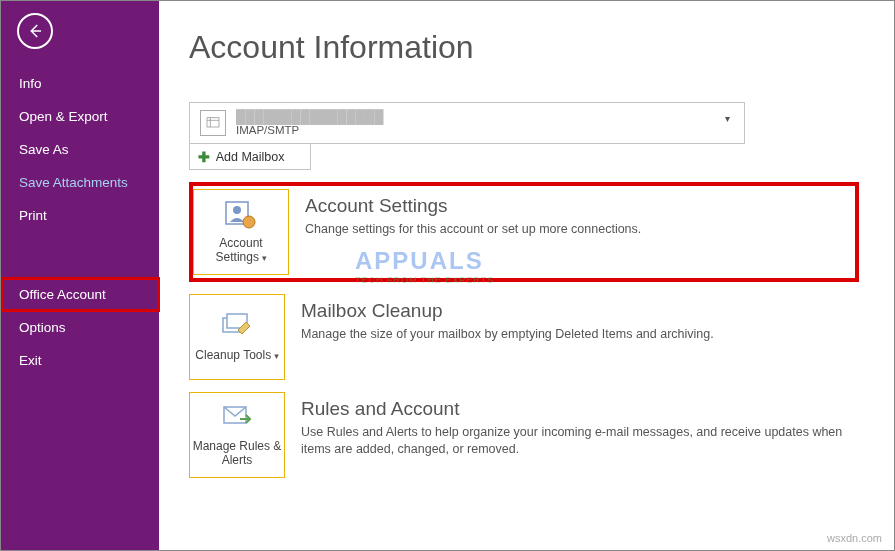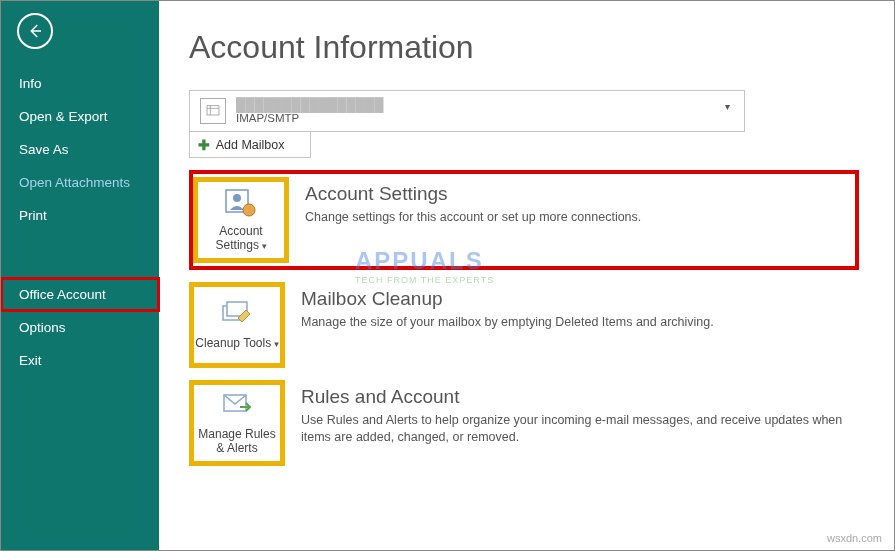--- a/index.html
+++ b/index.html
@@ -4,39 +4,39 @@
 <style>
   * { box-sizing: border-box; margin: 0; padding: 0; }
   body {
     font-family: "Segoe UI", Arial, sans-serif;
     width: 895px; height: 551px;
     background: #fff; overflow: hidden; position: relative;
     border: 1px solid #888;
   }
   .sidebar {
     position: absolute; left: 0; top: 0; width: 158px; height: 100%;
-    background: #0f766e; color: #fff; padding-top: 4px;
+    background: #701a75; color: #fff; padding-top: 4px;
   }
   .back-btn {
     width: 36px; height: 36px; border: 2px solid #fff; border-radius: 50%;
     margin: 8px 0 18px 16px; display: flex; align-items: center; justify-content: center;
     cursor: pointer;
   }
   .back-btn svg { width: 18px; height: 18px; fill: none; stroke: #fff; stroke-width: 2; }
   .side-item {
     padding: 9px 18px; font-size: 13.5px; cursor: pointer;
   }
   .side-item.disabled { color: #a7d1ef; cursor: default; }
   .side-sep { height: 10px; }
   .side-item.highlighted { outline: 3px solid #d80000; outline-offset: -2px; margin-top: 36px; }
   .main {
     position: absolute; left: 158px; top: 0; right: 0; bottom: 0;
     padding: 28px 30px 20px 30px;
   }
-  .page-title { font-size: 32px; font-weight: 300; color: #555; margin-bottom: 24px; }
+  .page-title { font-size: 32px; font-weight: 300; color: #555; margin-bottom: 36px; }
   .account-drop {
     border: 1px solid #c4c4c4; width: 556px; height: 42px;
     display: flex; align-items: center; padding: 0 10px; position: relative;
     cursor: pointer;
   }
   .account-drop .acc-icon {
     width: 26px; height: 26px; border: 1px solid #aaa; margin-right: 10px;
     display:flex; align-items:center; justify-content:center;
   }
   .account-drop .acc-icon svg { width: 16px; height: 16px; stroke:#999; fill:none; stroke-width:1.2;}
@@ -47,21 +47,21 @@
     border: 1px solid #c4c4c4; border-top: none; width: 122px; height: 26px;
     display: flex; align-items: center; padding: 0 8px; font-size: 12.5px;
     cursor: pointer; color: #333;
   }
   .add-account .plus { color: #3a8a3a; font-weight: bold; margin-right: 6px; font-size: 14px;}
   .section {
     display: flex; width: 670px; margin-top: 12px; align-items: flex-start;
   }
   .section.highlighted { border: 4px solid #d80000; padding: 3px 0; width: 670px;}
   .sec-btn {
-    border: 5px solid #eab308; width: 96px; height: 86px; margin-right: 16px;
+    border: 1px solid #eab308; width: 96px; height: 86px; margin-right: 16px;
     display: flex; flex-direction: column; align-items: center; justify-content: center;
     font-size: 12px; color: #444; cursor: pointer; text-align: center; line-height: 1.2;
     background: #fff;
   }
   .sec-btn .ico { width: 34px; height: 30px; margin-bottom: 6px; }
   .sec-btn .caret { font-size: 9px; margin-left: 3px; color: #555;}
   .sec-text { flex: 1; padding-top: 6px; padding-right: 10px;}
   .sec-head { font-size: 19px; font-weight: 400; color: #555; margin-bottom: 4px;}
   .sec-desc { font-size: 12.5px; color: #555; line-height: 1.35; }
   .watermark {
@@ -79,21 +79,21 @@
 
 <div class="sidebar">
   <div class="back-btn">
     <svg viewBox="0 0 24 24">
         <path d="M15 4 L7 12 L15 20 M7 12 H20"></path>
       </svg>
   </div>
   <div class="side-item">Info</div>
   <div class="side-item">Open &amp; Export</div>
   <div class="side-item">Save As</div>
-  <div class="side-item disabled">Open Attachments</div>
+  <div class="side-item disabled">Save Attachments</div>
   <div class="side-item">Print</div>
   <div class="side-sep"></div>
   <div class="side-item highlighted">Office Account</div>
   <div class="side-item">Options</div>
   <div class="side-item">Exit</div>
 </div>
 
 <div class="main">
   <div class="page-title">Account Information</div>
 

